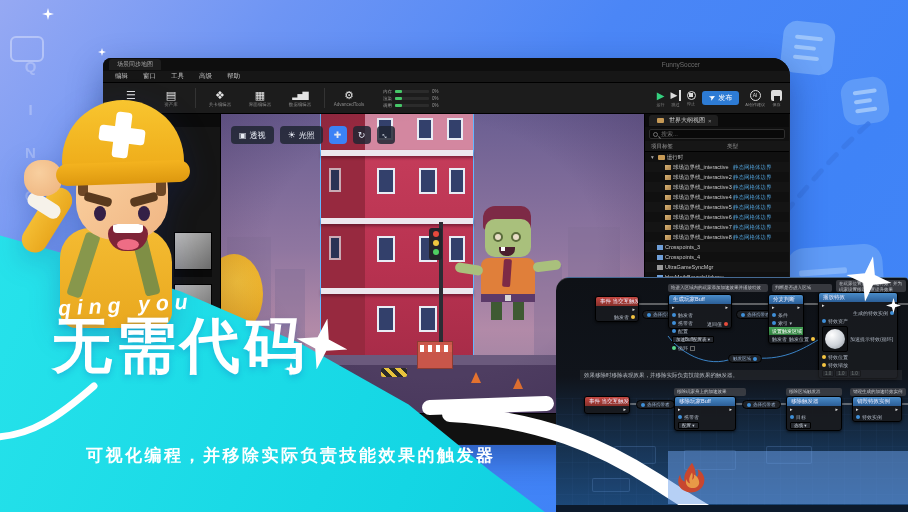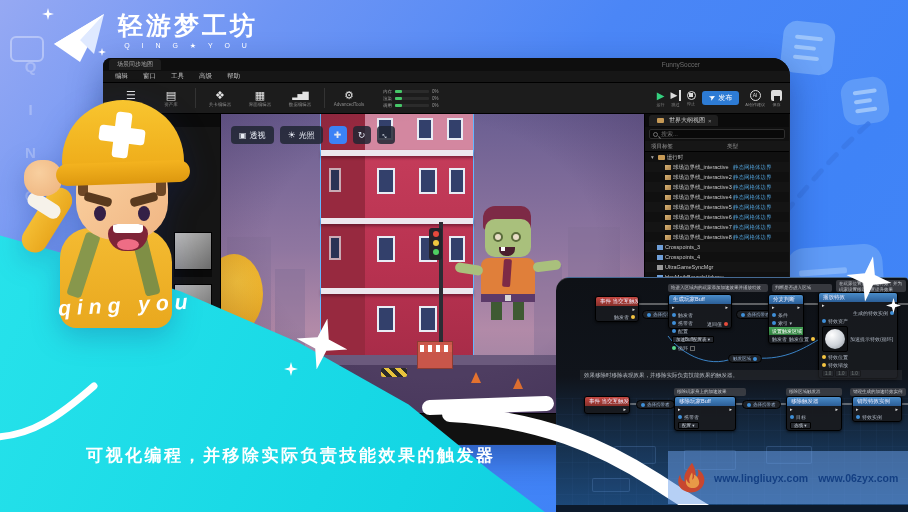--- a/index.html
+++ b/index.html
@@ -654,50 +654,36 @@
     <div class="ghost" style="left:128px;top:172px;width:52px;height:20px;"></div>
     <div class="ghost" style="left:210px;top:168px;width:46px;height:18px;"></div>
     <div class="ghost" style="left:36px;top:200px;width:38px;height:14px;"></div>
   </div>
 
   <svg class="abs" style="left:0;top:0;pointer-events:none;" width="908" height="512" viewBox="0 0 908 512">
     <path d="M450 414 C 540 419 602 446 656 481 C 682 498 698 508 712 516" stroke="#fff" stroke-width="16" fill="none" stroke-linecap="round"></path>
     <path d="M-8 437 C 32 437 62 414 94 386" stroke="#fff" stroke-width="7" fill="none" stroke-linecap="round"></path>
   </svg>
 
-  <div class="abs" style="left:50px;top:10px;display:flex;align-items:flex-start;gap:10px;">
-    <svg width="58" height="54" viewBox="0 0 58 54">
-      <path d="M4 34 L54 4 L30 52 Z" fill="#fff"></path>
-      <path d="M30 30 L54 4 L44 44 Z" fill="#dfe9ff"></path>
-      <path d="M4 34 L54 4 L28 32 Z" fill="#fff"></path>
-    </svg>
-    <div>
-      <div style="color:#fff;font-size:25px;font-weight:900;letter-spacing:3px;line-height:30px;">轻游梦工坊</div>
-      <div style="color:#fff;font-size:7px;letter-spacing:5px;margin-top:2px;text-align:center;">Q I N G ★ Y O U</div>
-    </div>
-  </div>
   <div class="abs star4" style="left:42px;top:8px;width:12px;height:12px;"></div>
   <div class="abs star4" style="left:98px;top:48px;width:8px;height:8px;"></div>
 
   <div class="abs" id="hero-script" style="left:58px;top:293px;">qing you</div>
+  <div class="abs hero-line" style="left:52px;top:316px;">无需代码</div>
   <div class="abs star4" style="left:296px;top:318px;width:52px;height:52px;transform:rotate(12deg);"></div>
   <div class="abs star4" style="left:284px;top:362px;width:14px;height:14px;"></div>
   <div class="abs dash" style="left:422px;top:398px;width:132px;height:15px;transform:rotate(-2deg);"></div>
   <div class="abs" id="hero-sub" style="left:86px;top:444px;">可视化编程，并移除实际负责技能效果的触发器</div>
 
   <div class="abs star4" style="left:846px;top:256px;width:46px;height:46px;transform:rotate(10deg);"></div>
   <div class="abs star4" style="left:886px;top:298px;width:15px;height:15px;"></div>
 
   <div id="wm" class="abs">
     <svg width="36" height="40" viewBox="0 0 40 40">
       <path d="M20 3 C14 12 10 16 12 24 C8 22 7 19 7 16 C3 22 4 30 11 34 C18 38 28 36 32 29 C36 22 33 14 26 10 C28 15 27 18 24 20 C25 14 23 8 20 3 Z" fill="#c8472f"></path>
       <path d="M20 14 C17 19 16 22 18 26 C15 25 14 23 14 21 C12 25 14 30 19 31 C24 32 28 29 28 25 C28 21 25 17 22 16 C23 19 22 21 20 22 C21 19 21 16 20 14 Z" fill="#e89a47"></path>
     </svg>
     <div>
-      <div id="wm-urls">
-        <span>www.lingliuyx.com</span>
-        <span>www.06zyx.com</span>
-      </div>
     </div>
   </div>
   <div class="abs" style="left:556px;top:505px;width:352px;height:7px;background:#0c1a2c;"></div>
 
 </div>
 
 </body></html>

